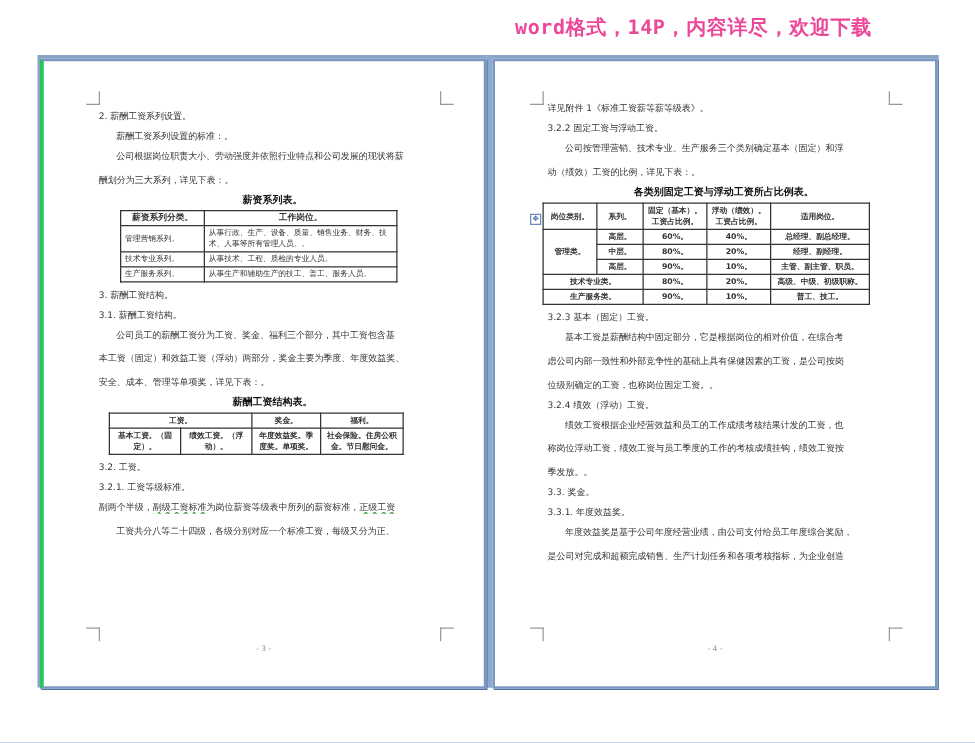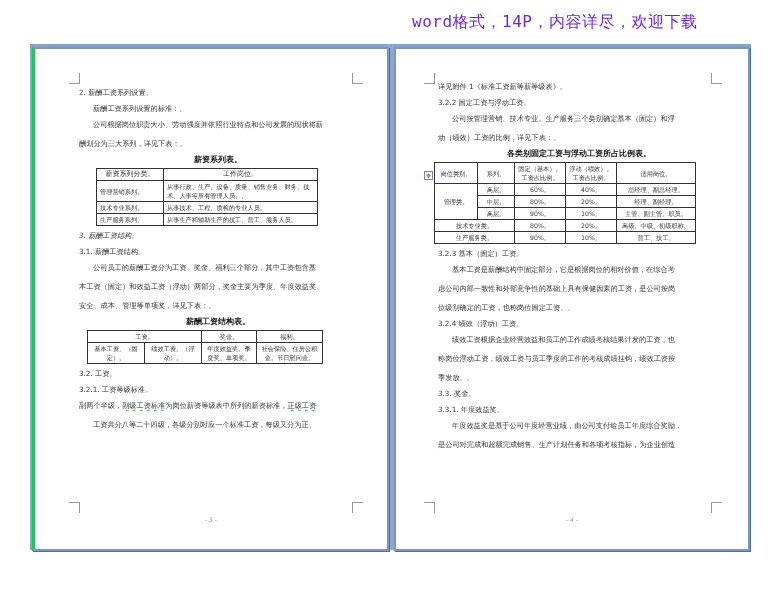--- a/index.html
+++ b/index.html
@@ -2,21 +2,21 @@
 <html><head>
 <meta charset="utf-8">
 <style>
   html, body { margin:0; padding:0; }
   body {
     width:780px; height:594px; background:#ffffff; position:relative; overflow:hidden;
     font-family:"DejaVu Sans", sans-serif; color:#222;
   }
   .banner {
     position:absolute; left:412px; top:12px; font-family:"DejaVu Sans Mono", monospace;
-    font-size:16px; color:#6d28d9; letter-spacing:0.5px;
+    font-size:16px; color:#ec4899; letter-spacing:0.5px;font-weight:bold;
   }
   .viewer {
     position:absolute; left:30px; top:44px; width:721px; height:506px;
     background:#8aa3c4; 
   }
   .page {
     position:absolute; top:47px; height:500px; background:#fff;
     border:2px solid #7b98c4; box-shadow: 1px 1px 0 #4b6ea3;
   }
   .page.left { left:32px; width:352px; border-left:3px solid #22c55e; }
@@ -29,21 +29,21 @@
   .c-br { border-left-width:1px; border-top-width:1px; }
   .content { position:absolute; left:44px; right:30px; top:38px; font-size:7.2px; line-height:11px; color:#333; }
   .right .content { left:42px; right:28px; top:32px; }
   .p { margin:0; white-space:nowrap; overflow:hidden; }
   .h { margin:0 0 5px 0; }
   .indent { text-indent:14px; }
   .body-line { margin:0 0 8px 0; }
   .tcap { text-align:center; font-weight:bold; font-size:8px; margin:3px 0 3px 0; color:#111; }
   table { border-collapse:collapse; font-size:6.2px; color:#333; }
   td { border:1px solid #333; padding:1px 3px; line-height:9px; }
-  .tc { text-align:center; }
+  .tc { text-align:center;font-weight:bold; }
   .pagenum { position:absolute; bottom:26px; width:100%; text-align:center; font-size:6px; color:#999; }
   .green { text-decoration:underline; text-decoration-color:#3a9a3a; text-decoration-style:wavy; }
   .anchor-icon { position:absolute; left:28px; top:122px; width:7px; height:7px; border:1px solid #6a8ac0; font-size:6px; line-height:7px; text-align:center; color:#3a5fa0; }
 </style>
 </head>
 <body>
 
 <div class="banner">word格式，14P，内容详尽，欢迎下载</div>
 
 <div class="viewer"></div>
@@ -76,21 +76,21 @@
         <td>技术专业系列。</td>
         <td>从事技术、工程、质检的专业人员。</td>
       </tr>
       <tr>
         <td>生产服务系列。</td>
         <td>从事生产和辅助生产的技工、普工、服务人员。</td>
       </tr>
     </tbody>
       </table>
 
-    <p class="p h" style="margin-top:4px;font-style:italic;">3.  薪酬工资结构。</p>
+    <p class="p h" style="margin-top:4px;">3.  薪酬工资结构。</p>
     <p class="p h">3.1. 薪酬工资结构。</p>
     <p class="p indent body-line">公司员工的薪酬工资分为工资、奖金、福利三个部分，其中工资包含基</p>
     <p class="p body-line">本工资（固定）和效益工资（浮动）两部分，奖金主要为季度、年度效益奖、</p>
     <p class="p h">安全、成本、管理等单项奖，详见下表：。</p>
 
     <div class="tcap">薪酬工资结构表。</div>
     <table style="margin-left:8px;width:236px;">
       <tbody>
           <tr>
         <td class="tc" colspan="2">工资。</td>

